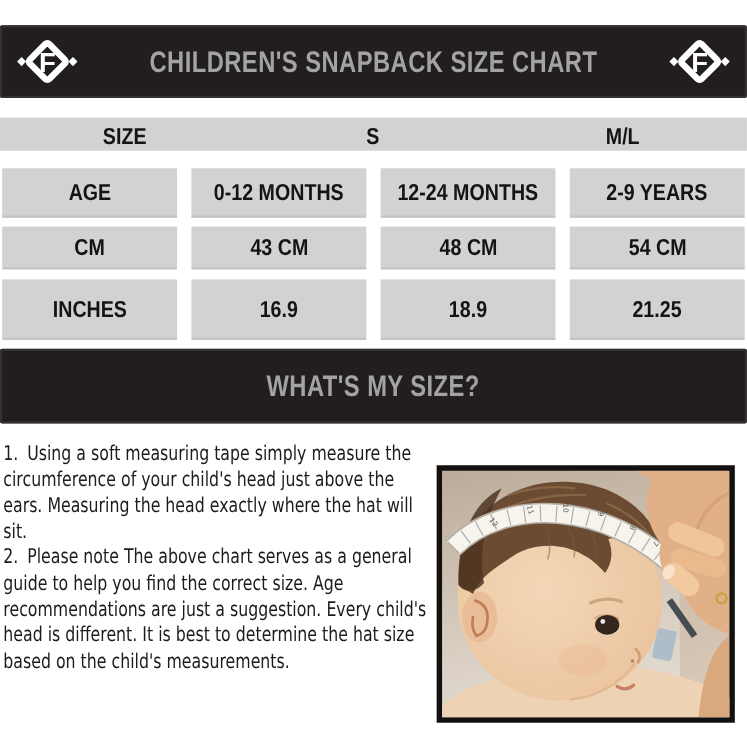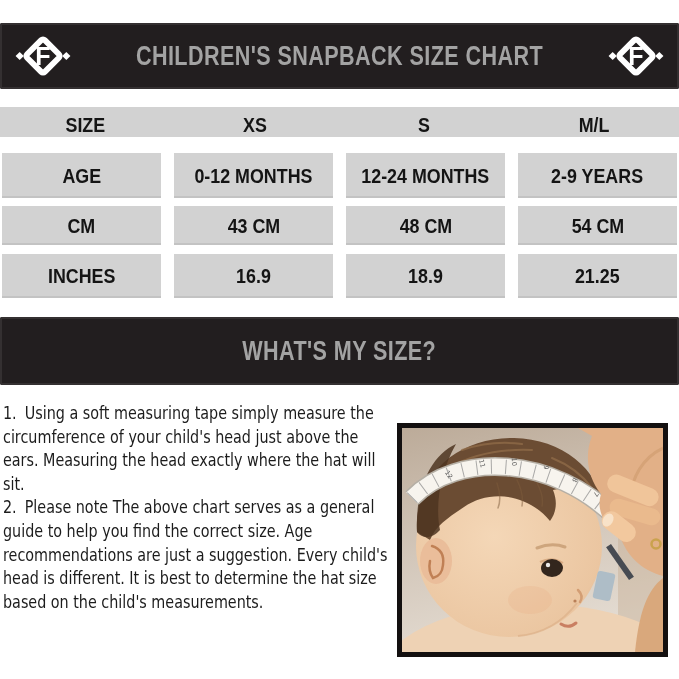--- a/index.html
+++ b/index.html
@@ -30,21 +30,21 @@
     position:absolute; top:107px; left:0; width:679px; height:30px;
     background:#d2d2d2; display:flex;
   }
   .size-row .cell { flex:1; display:flex; align-items:flex-end; justify-content:center; background:transparent; }
   .val-row {
     position:absolute; left:0; width:679px; display:flex; gap:13px;
     padding:0 2px; box-sizing:border-box;
   }
   .row-age { top:153px; height:45px; }
   .row-cm  { top:206px; height:39px; }
-  .row-in  { top:254px; height:44px; }
+  .row-in  { top:254px; height:55px; }
   .val-row .cell {
     flex:1; background:#d2d2d2; display:flex; align-items:center; justify-content:center;
     box-shadow: inset 0 -2px 0 rgba(0,0,0,0.07);
   }
   .cell-text { font-weight:bold; font-size:21px; color:#141414; }
   
   .instructions {
     position:absolute; top:401px; left:3px; width:510px;
     transform:scaleX(0.775); transform-origin:left top;
     font-family:"DejaVu Sans", sans-serif; font-size:18.5px; line-height:23.6px;
@@ -86,23 +86,20 @@
       <rect x="60.5" y="26.5" width="7" height="7" transform="rotate(45 64 30)" fill="#ffffff"></rect>
       <text x="36" y="41" text-anchor="middle" font-family="Liberation Sans, sans-serif" font-size="30" font-weight="bold" fill="#ffffff">F</text>
     </svg>
   </header>
 
   <div class="size-row">
     <div class="cell">
         <span class="cell-text cond85">SIZE</span>
       </div>
     <div class="cell">
-        <span class="cell-text cond85">XS</span>
-      </div>
-    <div class="cell">
         <span class="cell-text cond85">S</span>
       </div>
     <div class="cell">
         <span class="cell-text cond85">M/L</span>
       </div>
   </div>
 
   <div class="val-row row-age">
     <div class="cell">
         <span class="cell-text cond85">AGE</span>

